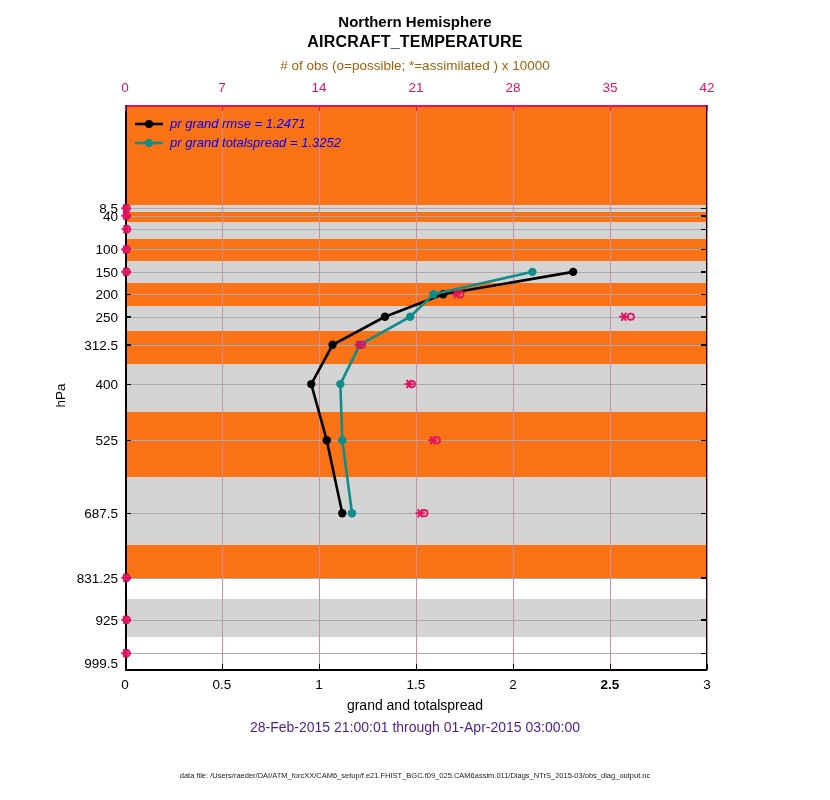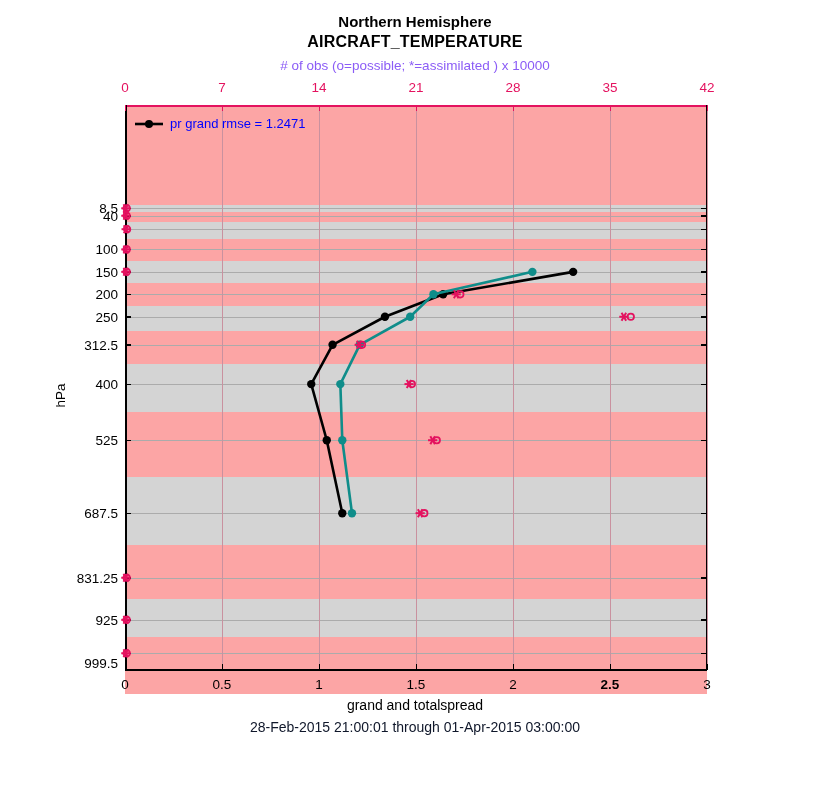--- a/index.html
+++ b/index.html
@@ -4,49 +4,49 @@
 <style>
   html,body{margin:0;padding:0;background:#fff;}
   #figure{
     position:relative; width:830px; height:800px; background:#ffffff;
     font-family:"Liberation Sans", sans-serif; overflow:hidden;
   }
   .title-line{position:absolute; left:0; width:830px; text-align:center; color:#000; font-weight:bold;}
   #title1{top:13px; font-size:15px;}
   #title2{top:33px; font-size:16px; letter-spacing:.2px;}
   #obs-axis-label{position:absolute; left:0; width:830px; top:58px; text-align:center; font-size:13.5px;}
-  #plot{position:absolute; left:125px; top:105px; width:582px; height:589px; background:#fca5a5;}
+  #plot{position:absolute; left:125px; top:105px; width:582px; height:474px; background:#f97316;font-style:italic;}
   .band{position:absolute; left:0; width:582px; background:#d4d4d4;}
   .hgrid{position:absolute; left:0; width:582px; height:1px; background:#ababab;}
   .vgrid{position:absolute; top:0; height:565px; width:1px; background:#c9919f;}
   .spine{position:absolute; background:#000;}
   .tick{position:absolute; background:#000;}
   .tick.top{background:#e4125f;}
   .ticklabel{position:absolute; width:70px; text-align:center; font-size:13.5px; color:#000;}
   .ticklabel.top{color:#e4125f;}
   .ylab{position:absolute; left:0; width:118px; text-align:right; font-size:13.5px; color:#000; transform:translateY(-50%);}
   #hpa-label{position:absolute; left:30px; top:388px; font-size:13.5px; color:#000;
              transform:rotate(-90deg); transform-origin:center;
              width:60px; text-align:center;}
   #series-svg{position:absolute; left:0; top:0; overflow:visible;}
   #legend{position:absolute; left:10px; top:9px;}
   .legend-row{display:flex; align-items:center; height:19px;}
   .legend-row svg{display:block;}
   .legend-text{margin-left:7px; font-size:13px; color:#0000ff; white-space:nowrap;}
   #xlabel{position:absolute; left:0; width:830px; top:697px; text-align:center; font-size:14px; color:#000;}
-  #subtitle{position:absolute; left:0; width:830px; top:719px; text-align:center; font-size:14px; color:#0f172a;}
+  #subtitle{position:absolute; left:0; width:830px; top:719px; text-align:center; font-size:14px; color:#4c1d95;}
   #footer{position:absolute; left:0; width:830px; top:771px; text-align:center; font-size:7.5px; color:#1a1a1a;}
 </style>
 </head>
 <body>
 
 <div id="figure">
   <div id="title2" class="title-line">AIRCRAFT_TEMPERATURE</div>
   <div id="title1" class="title-line">Northern Hemisphere</div>
-  <div id="obs-axis-label" style="color: #8b5cf6;"># of obs (o=possible; *=assimilated ) x 10000</div>
+  <div id="obs-axis-label" style="color: #a16207;"># of obs (o=possible; *=assimilated ) x 10000</div>
 
   <div id="top-ticklabels">
       <div class="ticklabel top" style="left: 90px; top: 80px;">0</div>
       <div class="ticklabel top" style="left: 187px; top: 80px;">7</div>
       <div class="ticklabel top" style="left: 284px; top: 80px;">14</div>
       <div class="ticklabel top" style="left: 381px; top: 80px;">21</div>
       <div class="ticklabel top" style="left: 478px; top: 80px;">28</div>
       <div class="ticklabel top" style="left: 575px; top: 80px;">35</div>
       <div class="ticklabel top" style="left: 672px; top: 80px;">42</div>
     </div>
@@ -253,27 +253,35 @@
         </g>
       </svg>
     <div id="legend">
         <div class="legend-row">
           <svg width="28" height="12">
             <line x1="0" y1="6" x2="28" y2="6" stroke="#000000" stroke-width="2.6"></line>
             <circle cx="14" cy="6" r="4" fill="#000000"></circle>
           </svg>
           <span class="legend-text">pr grand rmse = 1.2471</span>
         </div>
+        <div class="legend-row">
+          <svg width="28" height="12">
+            <line x1="0" y1="6" x2="28" y2="6" stroke="#0f8d8a" stroke-width="2.6"></line>
+            <circle cx="14" cy="6" r="4" fill="#0f8d8a"></circle>
+          </svg>
+          <span class="legend-text">pr grand totalspread = 1.3252</span>
+        </div>
       </div>
   </div>
 
   <div id="bottom-ticklabels">
       <div class="ticklabel" style="left: 90px; top: 677px;">0</div>
       <div class="ticklabel" style="left: 187px; top: 677px;">0.5</div>
       <div class="ticklabel" style="left: 284px; top: 677px;">1</div>
       <div class="ticklabel" style="left: 381px; top: 677px;">1.5</div>
       <div class="ticklabel" style="left: 478px; top: 677px;">2</div>
       <div class="ticklabel" style="left: 575px; top: 677px; font-weight: bold;">2.5</div>
       <div class="ticklabel" style="left: 672px; top: 677px;">3</div>
     </div>
   <div id="xlabel">grand and totalspread</div>
   <div id="subtitle">28-Feb-2015 21:00:01 through 01-Apr-2015 03:00:00</div>
+  <div id="footer">data file: /Users/raeder/DAI/ATM_forcXX/CAM6_setup/f.e21.FHIST_BGC.f09_025.CAM6assim.011/Diags_NTrS_2015-03/obs_diag_output.nc</div>
 </div>
 
 </body></html>

